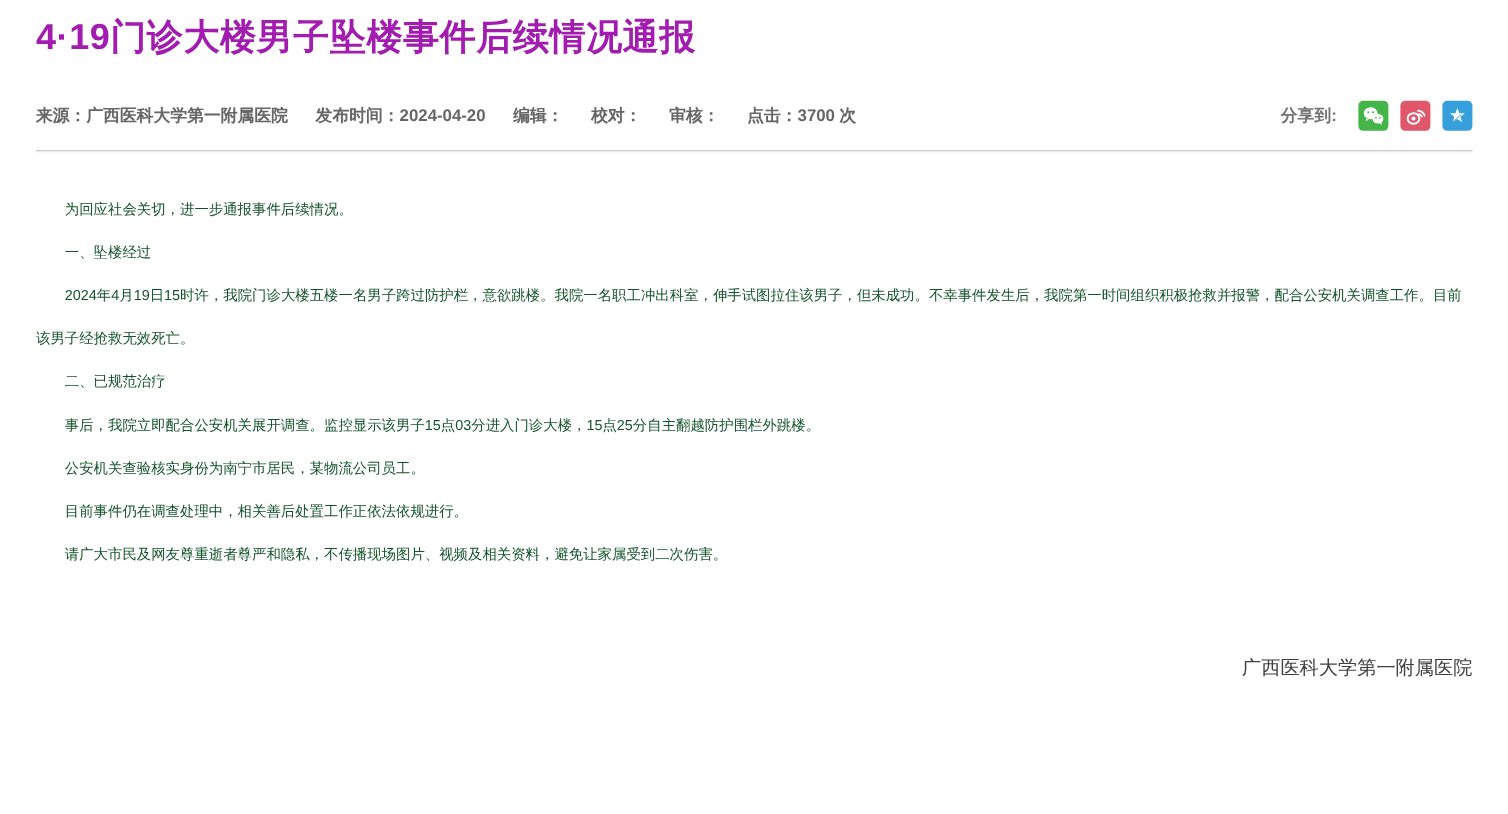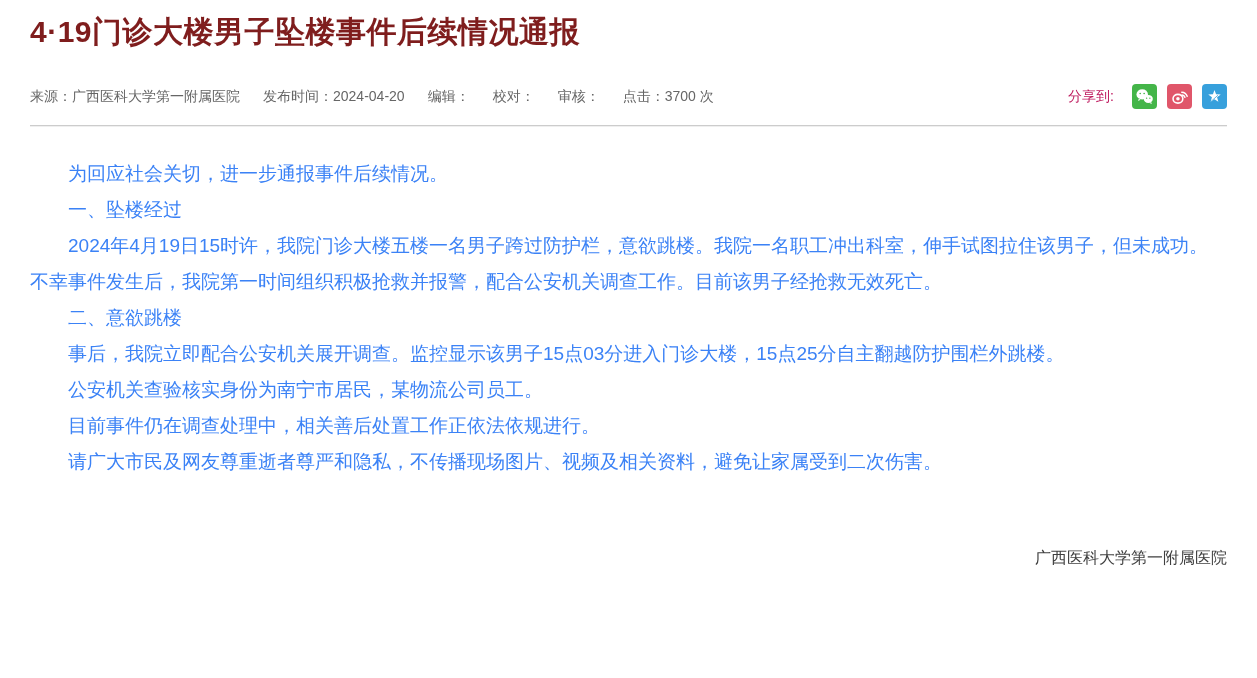--- a/index.html
+++ b/index.html
@@ -13,42 +13,43 @@
   }
   .page { padding: 0 30px; }
 
   
   .title {
     margin: 0;
     padding-top: 14px;
     font-size: 30px;
     line-height: 36px;
     font-weight: 700;
-    color: #7f1d1d;
+    color: #a21caf;
     letter-spacing: 0.5px;
   }
 
   
   .meta-row {
     display: flex;
     align-items: center;
     margin-top: 34px;
     font-size: 14px;
     color: #666666;
     white-space: nowrap;
+    font-weight: bold;
   }
   .meta-item { margin-right: 23px; }
   .meta-item .lbl, .meta-item .val { color: #666666; }
 
   .share-box {
     margin-left: auto;
     display: flex;
     align-items: center;
   }
-  .share-label { color: #be185d; font-size: 14px; margin-right: 8px; }
+  .share-label { color: #737373; font-size: 14px; margin-right: 8px; }
   .share-icon {
     width: 25px; height: 25px;
     border-radius: 4px;
     margin-left: 10px;
     display: inline-flex;
     align-items: center;
     justify-content: center;
     cursor: pointer;
   }
   .share-icon svg { display: block; }
@@ -58,23 +59,23 @@
     border-bottom: 1px solid #cccccc;
     box-shadow: 0 1px 0 #efefef;
     height: 0;
   }
 
   
   .article { margin-top: 30px; }
   .article p {
     margin: 0;
     text-indent: 2em;
-    font-size: 19px;
+    font-size: 12px;
     line-height: 36px;
-    color: #3b82f6;
+    color: #14532d;
   }
   .article p.sec-heading { font-weight: 400; }
 
   .signature-block {
     margin-top: 60px;
     text-align: right;
     font-size: 16px;
     line-height: 36px;
     color: #3f3f3f;
   }
@@ -127,21 +128,21 @@
       </span>
     </span>
   </div>
 
   <div class="divider"></div>
 
   <div class="article">
     <p>为回应社会关切，进一步通报事件后续情况。</p>
     <p class="sec-heading">一、坠楼经过</p>
     <p>2024年4月19日15时许，我院门诊大楼五楼一名男子跨过防护栏，意欲跳楼。我院一名职工冲出科室，伸手试图拉住该男子，但未成功。不幸事件发生后，我院第一时间组织积极抢救并报警，配合公安机关调查工作。目前该男子经抢救无效死亡。</p>
-    <p class="sec-heading">二、意欲跳楼</p>
+    <p class="sec-heading">二、已规范治疗</p>
     <p>事后，我院立即配合公安机关展开调查。监控显示该男子15点03分进入门诊大楼，15点25分自主翻越防护围栏外跳楼。</p>
     <p>公安机关查验核实身份为南宁市居民，某物流公司员工。</p>
     <p>目前事件仍在调查处理中，相关善后处置工作正依法依规进行。</p>
     <p>请广大市民及网友尊重逝者尊严和隐私，不传播现场图片、视频及相关资料，避免让家属受到二次伤害。</p>
 
     <div class="signature-block">
       <div>广西医科大学第一附属医院</div>
     </div>
   </div>
 

